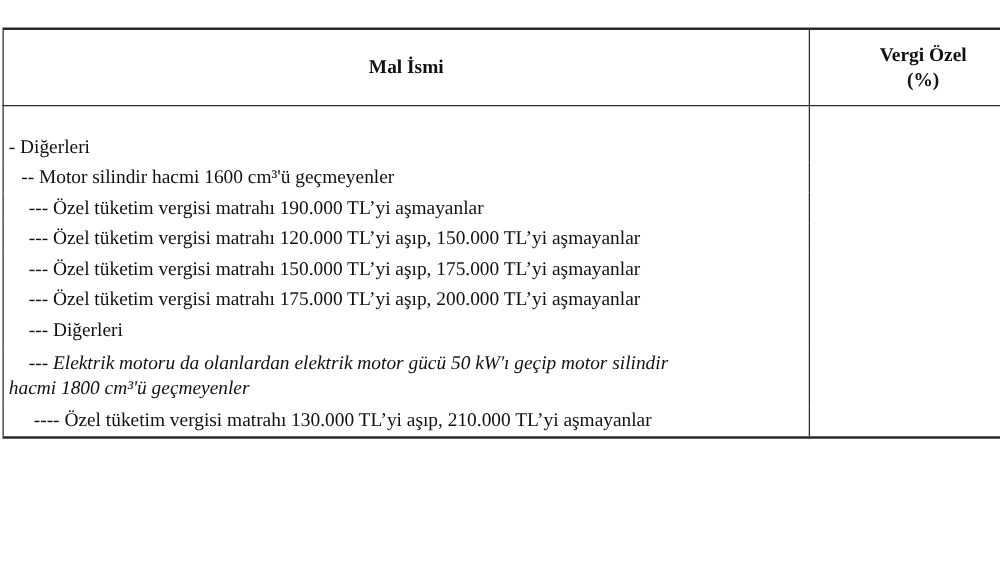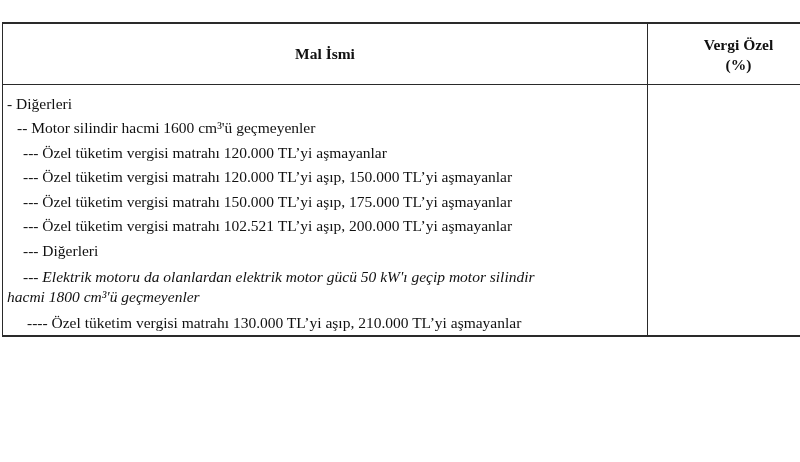--- a/index.html
+++ b/index.html
@@ -47,21 +47,21 @@
     .tax-table tbody td {
       height: 24.5px;
       line-height: 19px;
       border-top: none;
       border-bottom: none;
     }
     .tax-table tbody tr:last-child td {
       border-bottom: 2px solid #2a2a2a;
     }
     .tax-table tbody tr.first td {
-      padding-top: 6px;
+      padding-top: 20px;
       font-family: Liberation Serif, serif;
     }
     td.name-cell {
       text-align: left;
       padding-left: 4px;
       padding-right: 8px;
       white-space: nowrap;
     }
     td.name-cell.wrap {
       white-space: normal;
@@ -103,33 +103,33 @@
   <tbody>
     <tr class="first">
       <td class="name-cell indent-1">- Diğerleri</td>
       <td class="rate-cell"></td>
     </tr>
     <tr>
       <td class="name-cell indent-2">-- Motor silindir hacmi 1600 cm³'ü geçmeyenler</td>
       <td class="rate-cell"></td>
     </tr>
     <tr>
-      <td class="name-cell indent-3">--- Özel tüketim vergisi matrahı 120.000 TL’yi aşmayanlar</td>
+      <td class="name-cell indent-3">--- Özel tüketim vergisi matrahı 190.000 TL’yi aşmayanlar</td>
       <td class="rate-cell">45</td>
     </tr>
     <tr>
       <td class="name-cell indent-3">--- Özel tüketim vergisi matrahı 120.000 TL’yi aşıp, 150.000 TL’yi aşmayanlar</td>
       <td class="rate-cell">50</td>
     </tr>
     <tr>
       <td class="name-cell indent-3">--- Özel tüketim vergisi matrahı 150.000 TL’yi aşıp, 175.000 TL’yi aşmayanlar</td>
       <td class="rate-cell">60</td>
     </tr>
     <tr>
-      <td class="name-cell indent-3">--- Özel tüketim vergisi matrahı 102.521 TL’yi aşıp, 200.000 TL’yi aşmayanlar</td>
+      <td class="name-cell indent-3">--- Özel tüketim vergisi matrahı 175.000 TL’yi aşıp, 200.000 TL’yi aşmayanlar</td>
       <td class="rate-cell">70</td>
     </tr>
     <tr>
       <td class="name-cell indent-3">--- Diğerleri</td>
       <td class="rate-cell">80</td>
     </tr>
     <tr>
       <td class="name-cell wrap wrap-text">
         <div class="first-line">--- Elektrik motoru da olanlardan elektrik motor gücü 50 kW'ı geçip motor silindir</div>
         <div>hacmi 1800 cm³'ü geçmeyenler</div>

